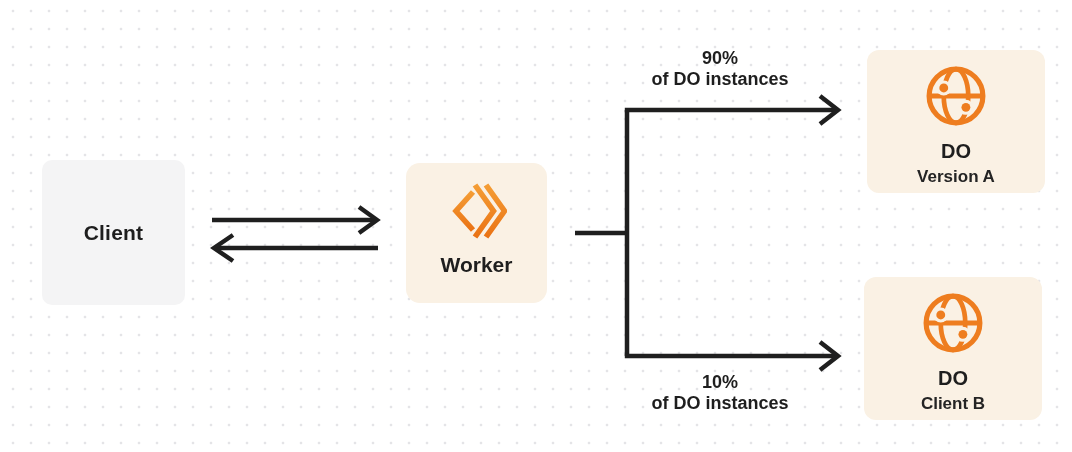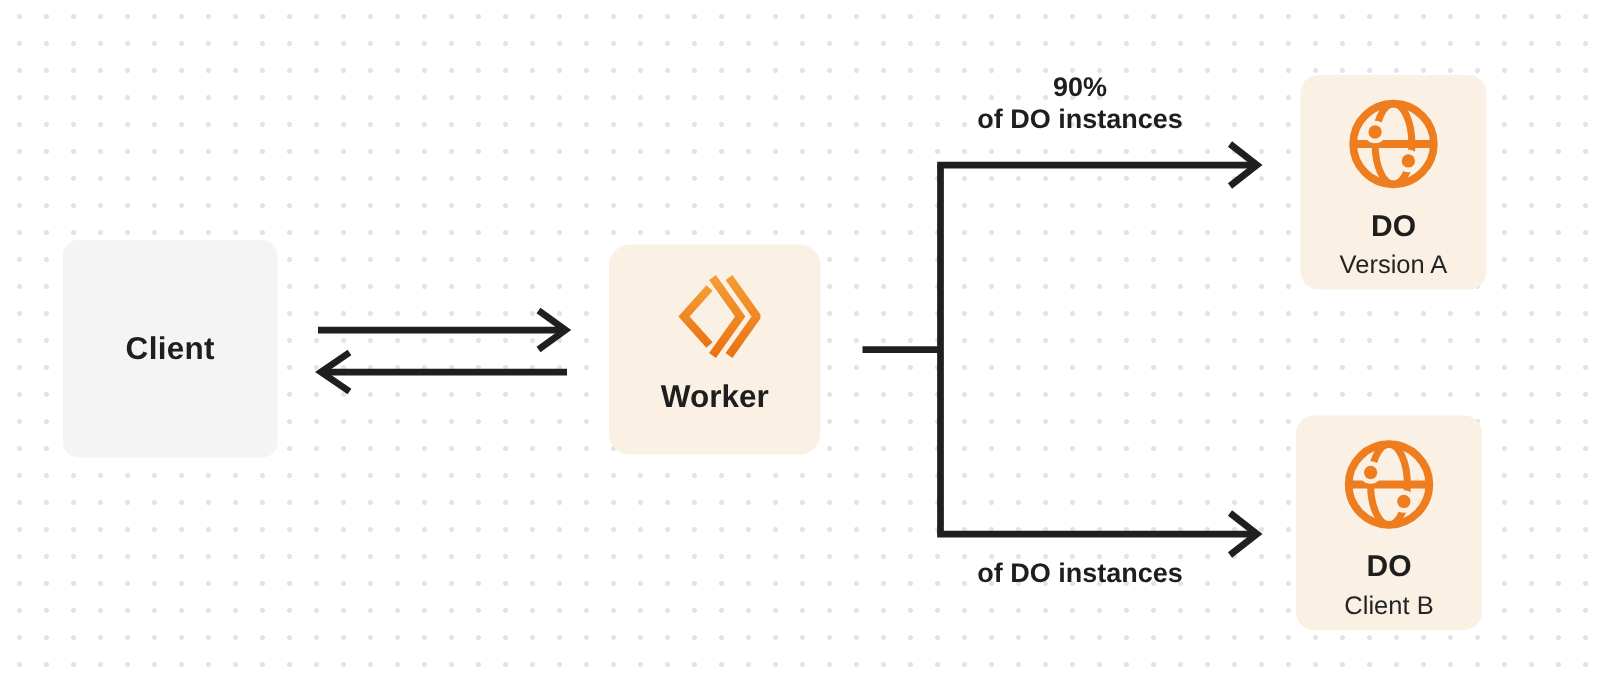--- a/index.html
+++ b/index.html
@@ -54,37 +54,37 @@
     border-radius: 14px;
     justify-content: flex-start;
     padding-top: 17px;
   }
   .node-worker .node-label {
     font-size: 21px;
     font-weight: 700;
     margin-top: 11px;
   }
   .node-do {
-    width: 124px; height: 143px;
+    width: 178px; height: 143px;
     background: #faf1e4;
     border-radius: 12px;
     justify-content: flex-start;
     padding-top: 13px;
   }
   .node-do-a { left: 867px; top: 50px; }
   .node-do-b { left: 864px; top: 277px; }
   .node-do .node-title {
     font-size: 20px;
     font-weight: 700;
     margin-top: 12px;
     line-height: 1;
   }
   .node-do .node-subtitle {
     font-size: 17px;
-    font-weight: 400;
+    font-weight: 700;
     margin-top: 7px;
     line-height: 1;
     color: #242424;
   }
   .branch-label {
     position: absolute;
     left: 610px;
     width: 220px;
     text-align: center;
     font-size: 18px;
@@ -168,16 +168,17 @@
     </svg>
     <span class="node-title">DO</span>
     <span class="node-subtitle">Client B</span>
   </div>
 
   <div class="branch-label branch-label-top">
     <div>90%</div>
     <div>of DO instances</div>
   </div>
   <div class="branch-label branch-label-bottom">
+    <div>10%</div>
     <div>of DO instances</div>
   </div>
 
 </div>
 
 </body></html>

